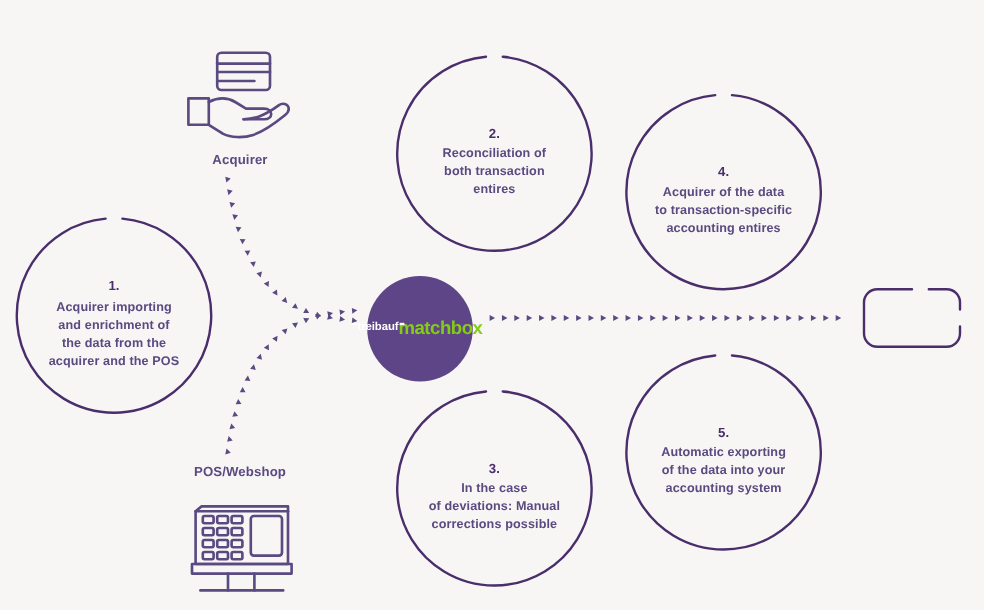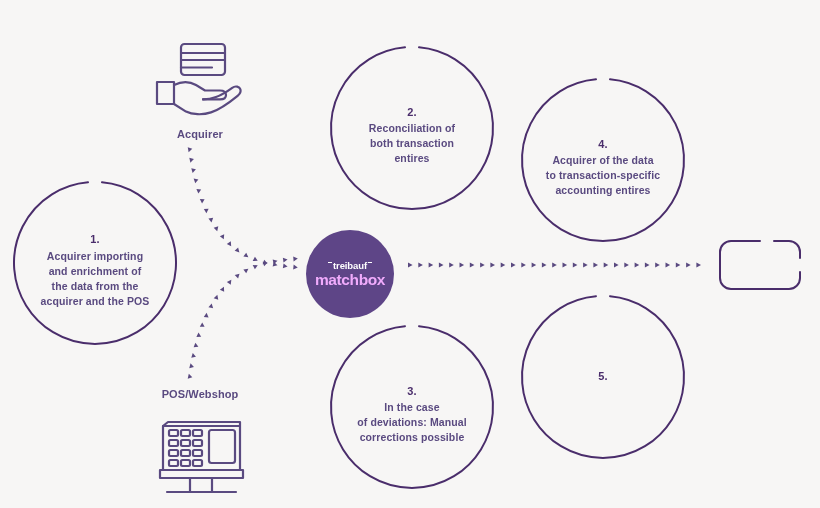--- a/index.html
+++ b/index.html
@@ -60,21 +60,21 @@
   
   #center-node {
     position: absolute;
     left: 306px;
     top: 230px;
     width: 88px;
     height: 88px;
     border-radius: 50%;
     background: #5e4587;
     display: flex;
-    flex-direction: column;
+    flex-direction: row;
     align-items: center;
     justify-content: center;
   }
   .logo-top {
     position: relative;
     color: #ffffff;
     font-size: 9.5px;
     font-weight: bold;
     letter-spacing: -0.1px;
     line-height: 1;
@@ -85,21 +85,21 @@
     content: "";
     position: absolute;
     top: 1px;
     width: 4px;
     height: 1.6px;
     background: #ffffff;
   }
   .logo-top::before { left: -5px; }
   .logo-top::after  { right: -5px; }
   .logo-bottom {
-    color: #f0abfc;
+    color: #84cc16;
     font-size: 15.5px;
     font-weight: bold;
     letter-spacing: -0.4px;
     line-height: 1;
   }
 
   
   .endpoint {
     position: absolute;
     display: flex;
@@ -433,21 +433,23 @@
   <div class="step-circle" style="left:522px; top:79px; width:162px; height:162px;">
     <div class="step-text">
       <span class="step-num">4.</span><span>Acquirer of the data
 to transaction-specific
 accounting entires</span>
     </div>
   </div>
 
   <div class="step-circle" style="left:522px; top:296px; width:162px; height:162px;">
     <div class="step-text">
-      <span class="step-num">5.</span>
+      <span class="step-num">5.</span><span>Automatic exporting
+of the data into your
+accounting system</span>
     </div>
   </div>
 
   <div id="center-node">
     <div class="logo-top">treibauf</div>
     <div class="logo-bottom">matchbox</div>
   </div>
 
   <div class="endpoint" id="acquirer-node">
     <div style="height:84px;"></div>

